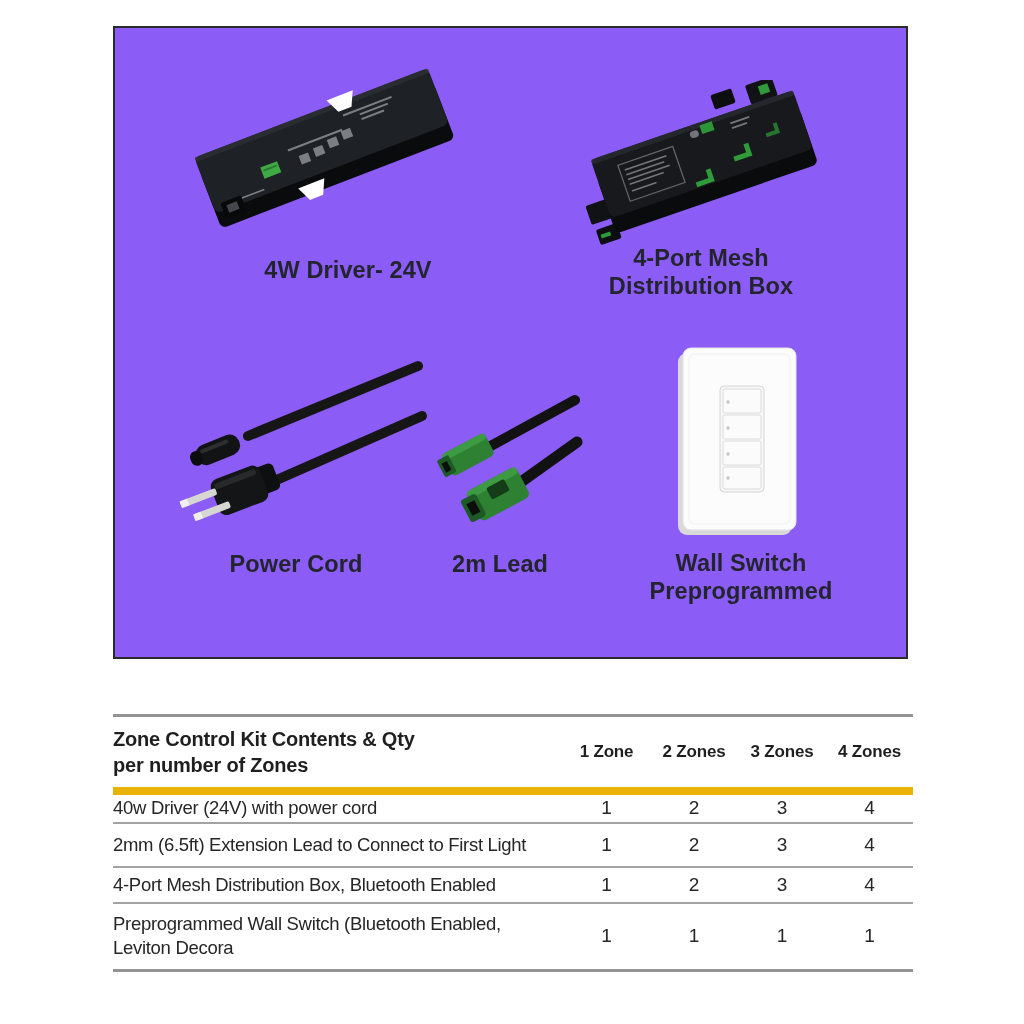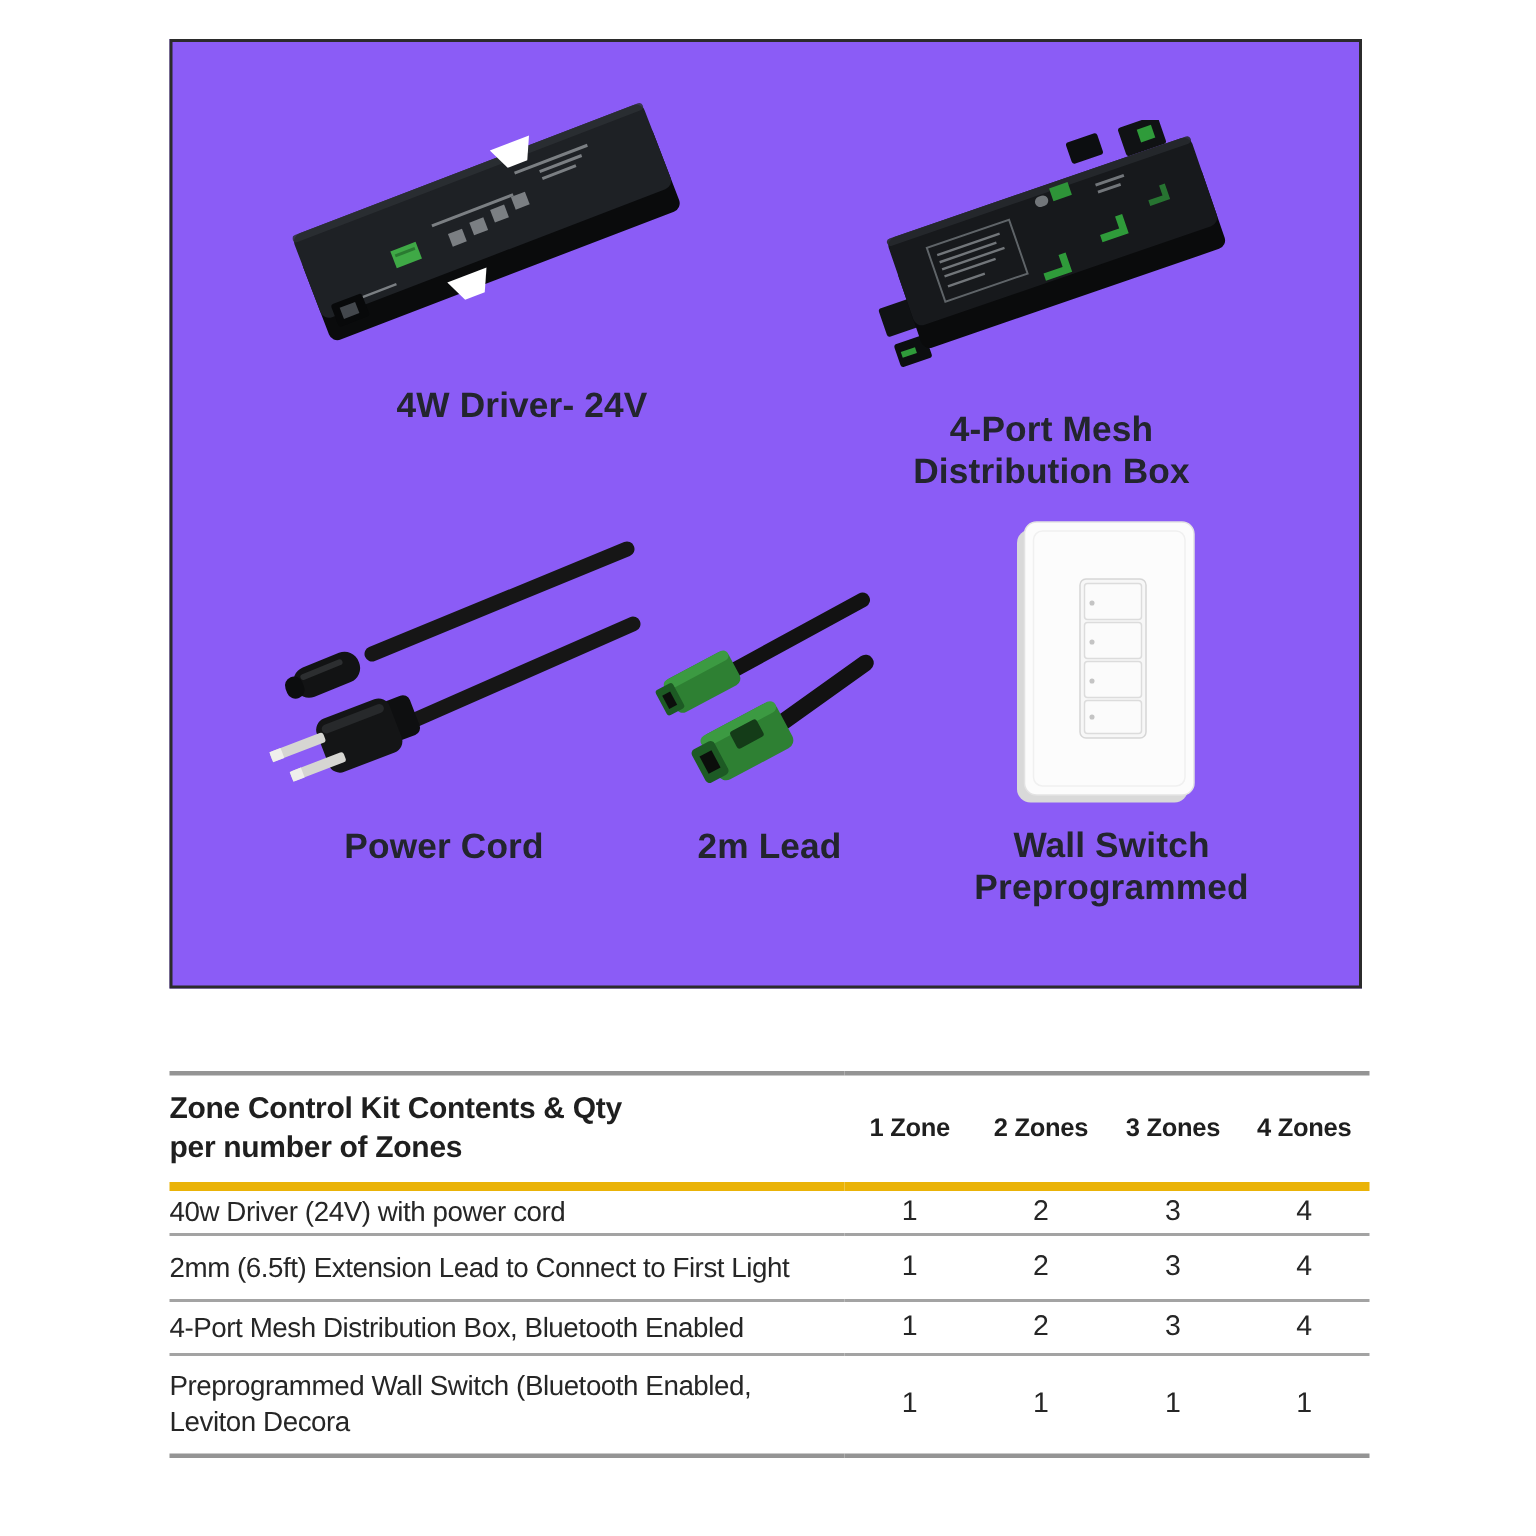--- a/index.html
+++ b/index.html
@@ -20,21 +20,21 @@
     text-align:center;font-weight:bold;font-size:23.5px;line-height:28px;
     color:#23252e;white-space:nowrap;letter-spacing:0.1px;
   }
   .plabel span{display:block;}
   
   .kit-table{
     position:absolute;left:113px;top:714px;width:800px;
     border-collapse:collapse;table-layout:fixed;
     border-top:3px solid #949494;border-bottom:3px solid #949494;
   }
-  .kit-table thead tr{height:75px;border-bottom:6px solid #eab308;margin-left:36px;}
+  .kit-table thead tr{height:75px;border-bottom:8px solid #eab308;margin-left:36px;}
   .kit-table tbody tr{border-top:2px solid #a3a3a3;}
   .kit-table tbody tr:first-child{border-top:none;}
   .kit-table tr.r1{height:32px;}
   .kit-table tr.r2{height:44px;}
   .kit-table tr.r3{height:36px;}
   .kit-table tr.r4{height:68px;}
   .kit-table th,.kit-table td{padding:0;vertical-align:middle;}
   .item-head{
     text-align:left;padding-left:12px;font-size:20px;line-height:26px;
     font-weight:bold;color:#1f1f1f;letter-spacing:-0.2px;white-space:nowrap;
@@ -160,28 +160,28 @@
       <circle cx="53" cy="58" r="1.7" fill="#c4c4c4"></circle>
       <circle cx="53" cy="84" r="1.7" fill="#c4c4c4"></circle>
       <circle cx="53" cy="110" r="1.7" fill="#c4c4c4"></circle>
       <circle cx="53" cy="134" r="1.7" fill="#c4c4c4"></circle>
     </g>
   </svg>
 
   <div class="plabel" style="left:233px;top:228px">
     <span>4W Driver- 24V</span>
   </div>
-  <div class="plabel" style="left:586px;top:244px">
+  <div class="plabel" style="left:586px;top:216px">
     <span>4-Port Mesh</span>
     <span>Distribution Box</span>
   </div>
   <div class="plabel" style="left:181px;top:522px">
     <span>Power Cord</span>
   </div>
-  <div class="plabel" style="left:398px;top:522px">
+  <div class="plabel" style="left:385px;top:522px">
     <span>2m Lead</span>
   </div>
   <div class="plabel" style="left:626px;top:521px">
     <span>Wall Switch</span>
     <span>Preprogrammed</span>
   </div>
 </div>
 
 <table class="kit-table">
   <colgroup>

